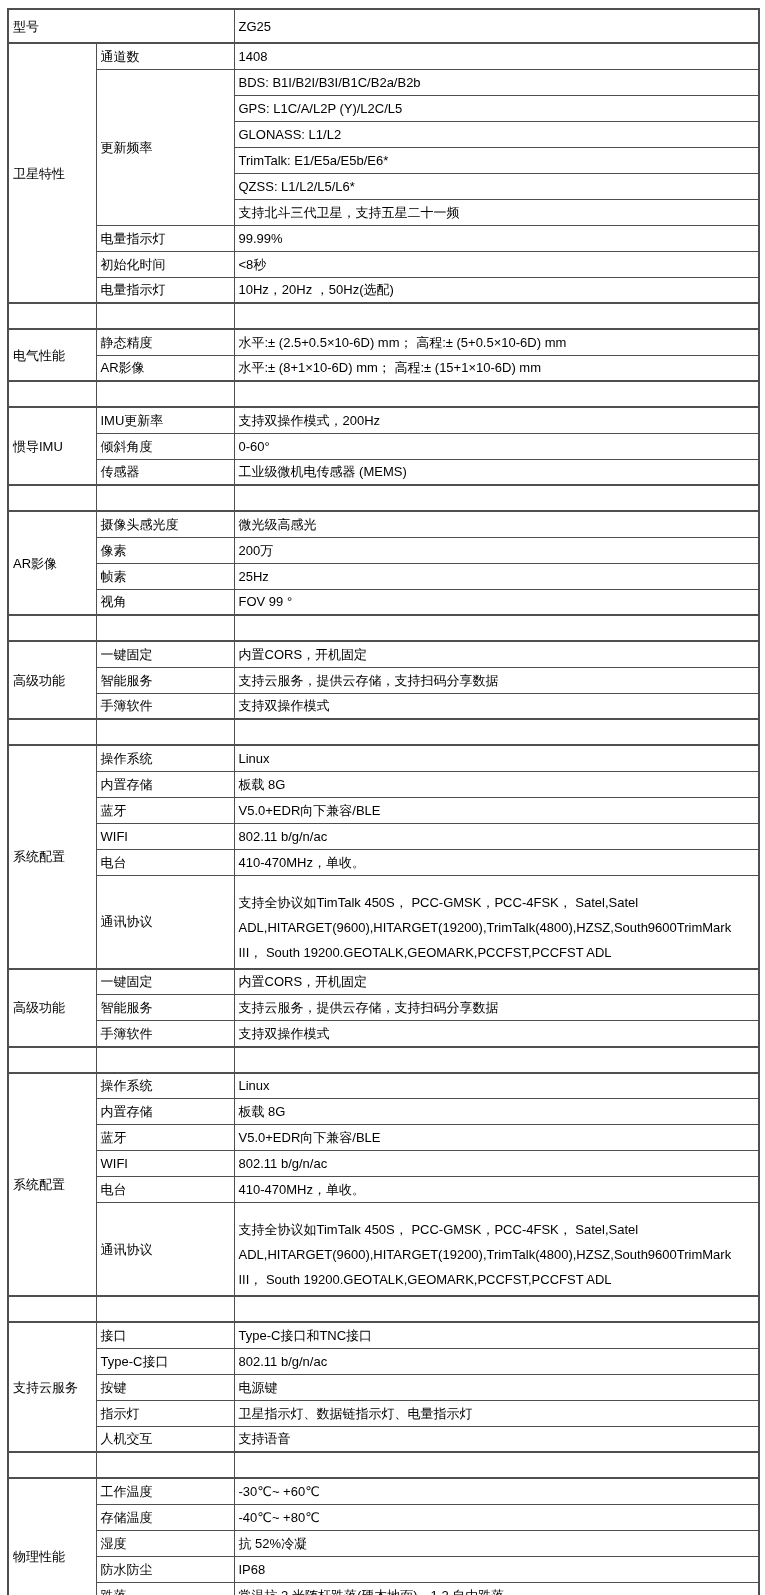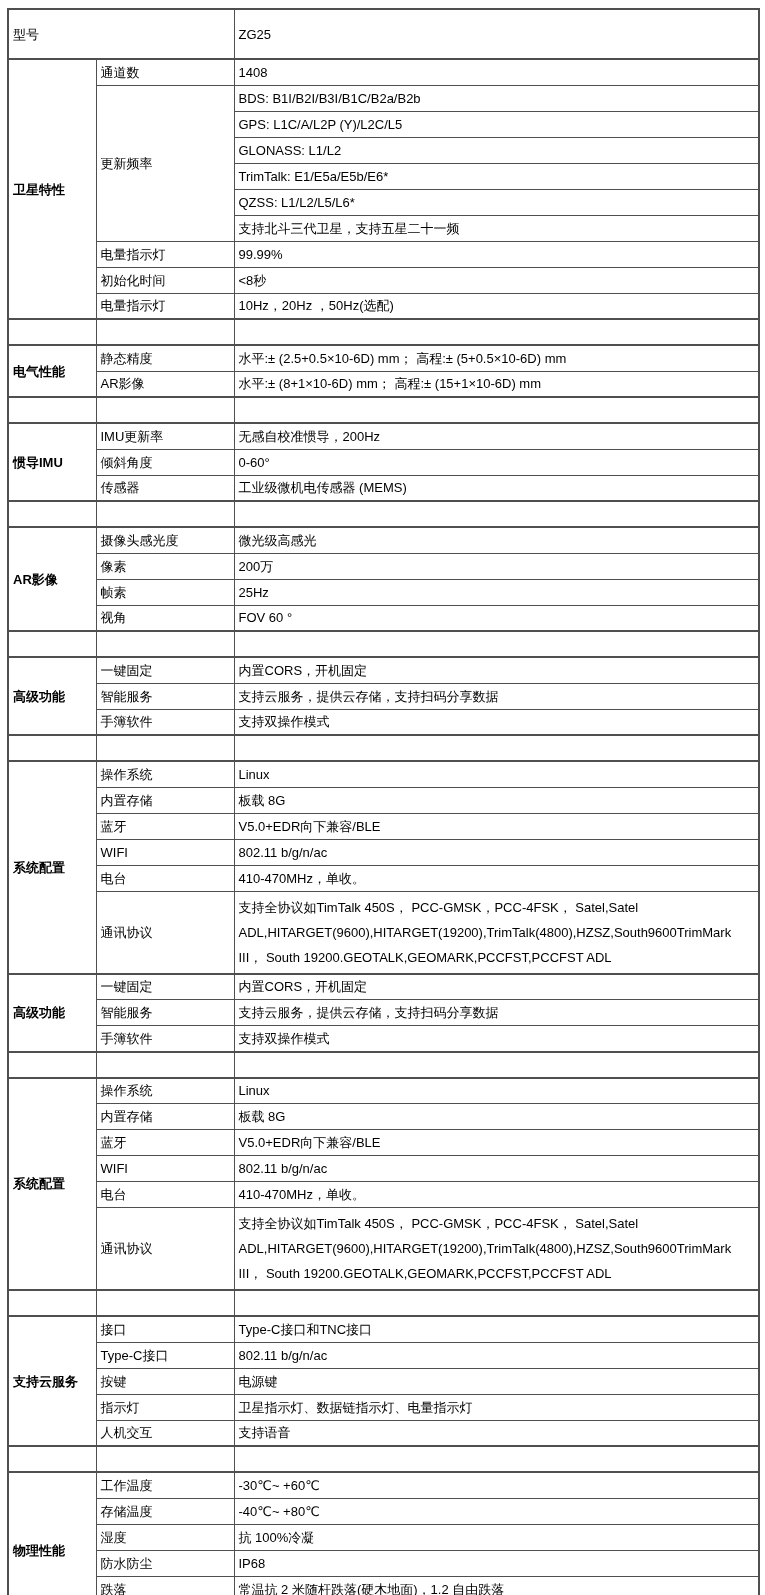--- a/index.html
+++ b/index.html
@@ -17,26 +17,26 @@
   td{
     border:1px solid #4f4f4f;
     padding:2px 4px;
     line-height:17px;
     vertical-align:middle;
     overflow:hidden;
     word-wrap:break-word;
     overflow-wrap:break-word;
   }
   tr{height:26px;}
-  tr.model-row{height:50px;}
+  tr.model-row{height:34px;}
   tr.gap-row{height:26px;}
   tr.gap-row td{border-top-width:2px;border-bottom-width:2px;}
   tr.section-start td{border-top-width:2px;}
-  td.cat{vertical-align:middle;font-weight:bold;}
-  td.comm{line-height:25px;padding-top:3px;padding-bottom:3px;}
+  td.cat{vertical-align:middle;}
+  td.comm{line-height:25px;padding-top:14px;padding-bottom:3px;}
   .col1{width:88px;}
   .col2{width:138px;}
   .col3{width:525px;}
 </style>
 </head>
 <body>
 
 <div class="page">
   <table class="spec">
     <colgroup>
@@ -100,21 +100,21 @@
           <td class="val">水平:± (8+1×10-6D) mm； 高程:± (15+1×10-6D) mm</td>
         </tr>
         <tr class="gap-row">
           <td></td>
           <td></td>
           <td></td>
         </tr>
         <tr class="section-start">
           <td rowspan="3" class="cat">惯导IMU</td>
           <td rowspan="1" class="lbl">IMU更新率</td>
-          <td class="val">无感自校准惯导，200Hz</td>
+          <td class="val">支持双操作模式，200Hz</td>
         </tr>
         <tr>
           <td rowspan="1" class="lbl">倾斜角度</td>
           <td class="val">0-60°</td>
         </tr>
         <tr>
           <td rowspan="1" class="lbl">传感器</td>
           <td class="val">工业级微机电传感器 (MEMS)</td>
         </tr>
         <tr class="gap-row">
@@ -130,21 +130,21 @@
         <tr>
           <td rowspan="1" class="lbl">像素</td>
           <td class="val">200万</td>
         </tr>
         <tr>
           <td rowspan="1" class="lbl">帧素</td>
           <td class="val">25Hz</td>
         </tr>
         <tr>
           <td rowspan="1" class="lbl">视角</td>
-          <td class="val">FOV 60 °</td>
+          <td class="val">FOV 99 °</td>
         </tr>
         <tr class="gap-row">
           <td></td>
           <td></td>
           <td></td>
         </tr>
         <tr class="section-start">
           <td rowspan="3" class="cat">高级功能</td>
           <td rowspan="1" class="lbl">一键固定</td>
           <td class="val">内置CORS，开机固定</td>
@@ -265,21 +265,21 @@
           <td rowspan="6" class="cat">物理性能</td>
           <td rowspan="1" class="lbl">工作温度</td>
           <td class="val">-30℃~ +60℃</td>
         </tr>
         <tr>
           <td rowspan="1" class="lbl">存储温度</td>
           <td class="val">-40℃~ +80℃</td>
         </tr>
         <tr>
           <td rowspan="1" class="lbl">湿度</td>
-          <td class="val">抗 100%冷凝</td>
+          <td class="val">抗 52%冷凝</td>
         </tr>
         <tr>
           <td rowspan="1" class="lbl">防水防尘</td>
           <td class="val">IP68</td>
         </tr>
         <tr>
           <td rowspan="1" class="lbl">跌落</td>
           <td class="val">常温抗 2 米随杆跌落(硬木地面)，1.2 自由跌落</td>
         </tr>
         <tr>

